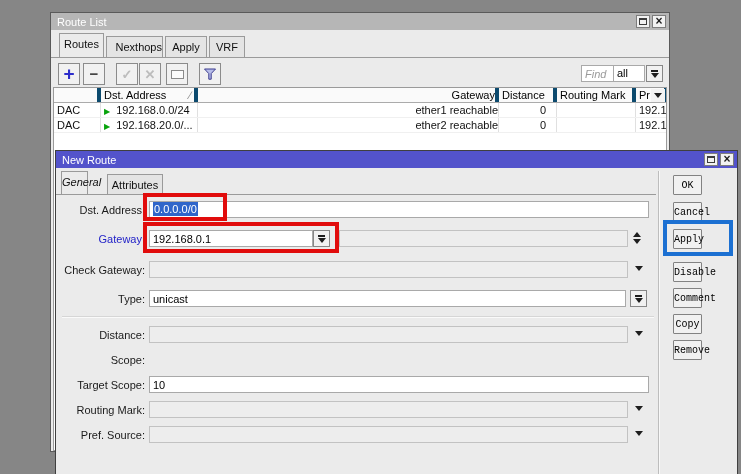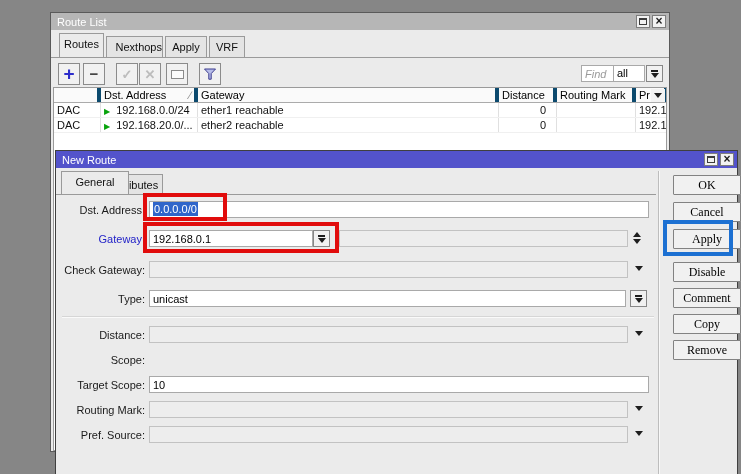--- a/index.html
+++ b/index.html
@@ -71,38 +71,38 @@
   .plain-arrow { position:absolute; width:12px; display:flex; justify-content:center; }
   .spinner { position:absolute; display:flex; flex-direction:column; gap:2px; align-items:center; }
 
   
   .rtable { position:absolute; left:2px; right:2px; top:74px; bottom:0;
     background:#fff; border:1px solid #9a9a9a; overflow:hidden; }
   .trow { display:flex; height:15px; line-height:15px; }
   .thead { border-bottom:1px solid #ababab; background:#fafafa; }
   .cell { flex:0 0 auto; padding:0 0 0 3px; white-space:nowrap; overflow:hidden; border-right:1px solid #e0e0e0; }
   .thead .cell { border-right:4px solid #0c4a6e; color:#000; }
-  .c0 {width:47px;} .c1 {width:97px;} .c2 {width:301px;} .c3 {width:58px; text-align:right; padding-right:10px;}
+  .c0 {width:47px;} .c1 {width:97px;} .c2 {width:301px;text-align:right;} .c3 {width:58px; text-align:right; padding-right:10px;}
   .c4 {width:79px;} .c5 {width:32px; border-right:none;}
   .databody .trow { border-bottom:1px solid #f0f0f0; }
   .flag { color:#07a30b; font-size:8px; margin-right:3px; }
   .sortmark { float:right; margin-right:3px; color:#8a8a8a; }
   .hdd { position:absolute; top:1px; right:1px; width:14px; height:13px;
     background:#f3f3f3; display:flex; align-items:center; justify-content:center; }
   .hdd .tri-down { border-left-width:4px; border-right-width:4px; border-top-width:5px; }
 
   
   .flabel { position:absolute; left:0; width:89px; text-align:right; color:#1a1a1a; }
   .flabel.link { color:#2323c8; }
   .fsep { position:absolute; left:6px; width:592px; height:1px; background:#d6d6d6; box-shadow:0 1px 0 #fafafa; }
   .vsep { position:absolute; left:602px; top:20px; bottom:0; width:1px; background:#bdbdbd; box-shadow:1px 0 0 #f8f8f8; }
   .dlgbtn {
-    position:absolute; left:617px; width:68px; height:20px; background:#f1f1f1;
-    border:1px solid #828282; border-radius:1px; font-family:Liberation Serif, serif;
-    font-size:12px; color:#000; cursor:default; padding:0;
+    position:absolute; left:617px; width:29px; height:20px; background:#f1f1f1;
+    border:1px solid #828282; border-radius:1px; font-family:Liberation Mono, monospace;
+    font-size:10px; color:#000; cursor:default; padding:0;
   }
   .selhl { background:var(--selection,#2f65ca); color:#fff; padding:1px 1px; }
 
   
   .ann { position:absolute; z-index:30; pointer-events:none; }
   .ann.red  { border:4px solid var(--annotation_red,#e10c0c); }
   .ann.blue { border:4px solid var(--annotation_blue,#1c70d2); }
 </style>
 </head>
 <body>
@@ -214,21 +214,21 @@
     <span class="winbtns">
       <button class="wbtn">
         <span class="maxglyph"></span>
       </button>
       <button class="wbtn">
         <span class="xglyph">×</span>
       </button>
     </span>
   </div>
 
-  <div class="tab active" style="left:5px; top:20px; width:68px; height:23px;">
+  <div class="tab active" style="left:5px; top:20px; width:27px; height:23px;font-style:italic;">
     <span>General</span>
   </div>
   <div class="tab" style="left:51px; top:23px; width:56px; height:20px;">
     <span>Attributes</span>
   </div>
   <div class="tabline" style="top:43px; right:81px;"></div>
 
   <div class="flabel" style="top:53px;">Dst. Address:</div>
   <div class="tinput" style="left:93px; top:50px; width:500px;">
     <span class="selhl">0.0.0.0/0</span>

